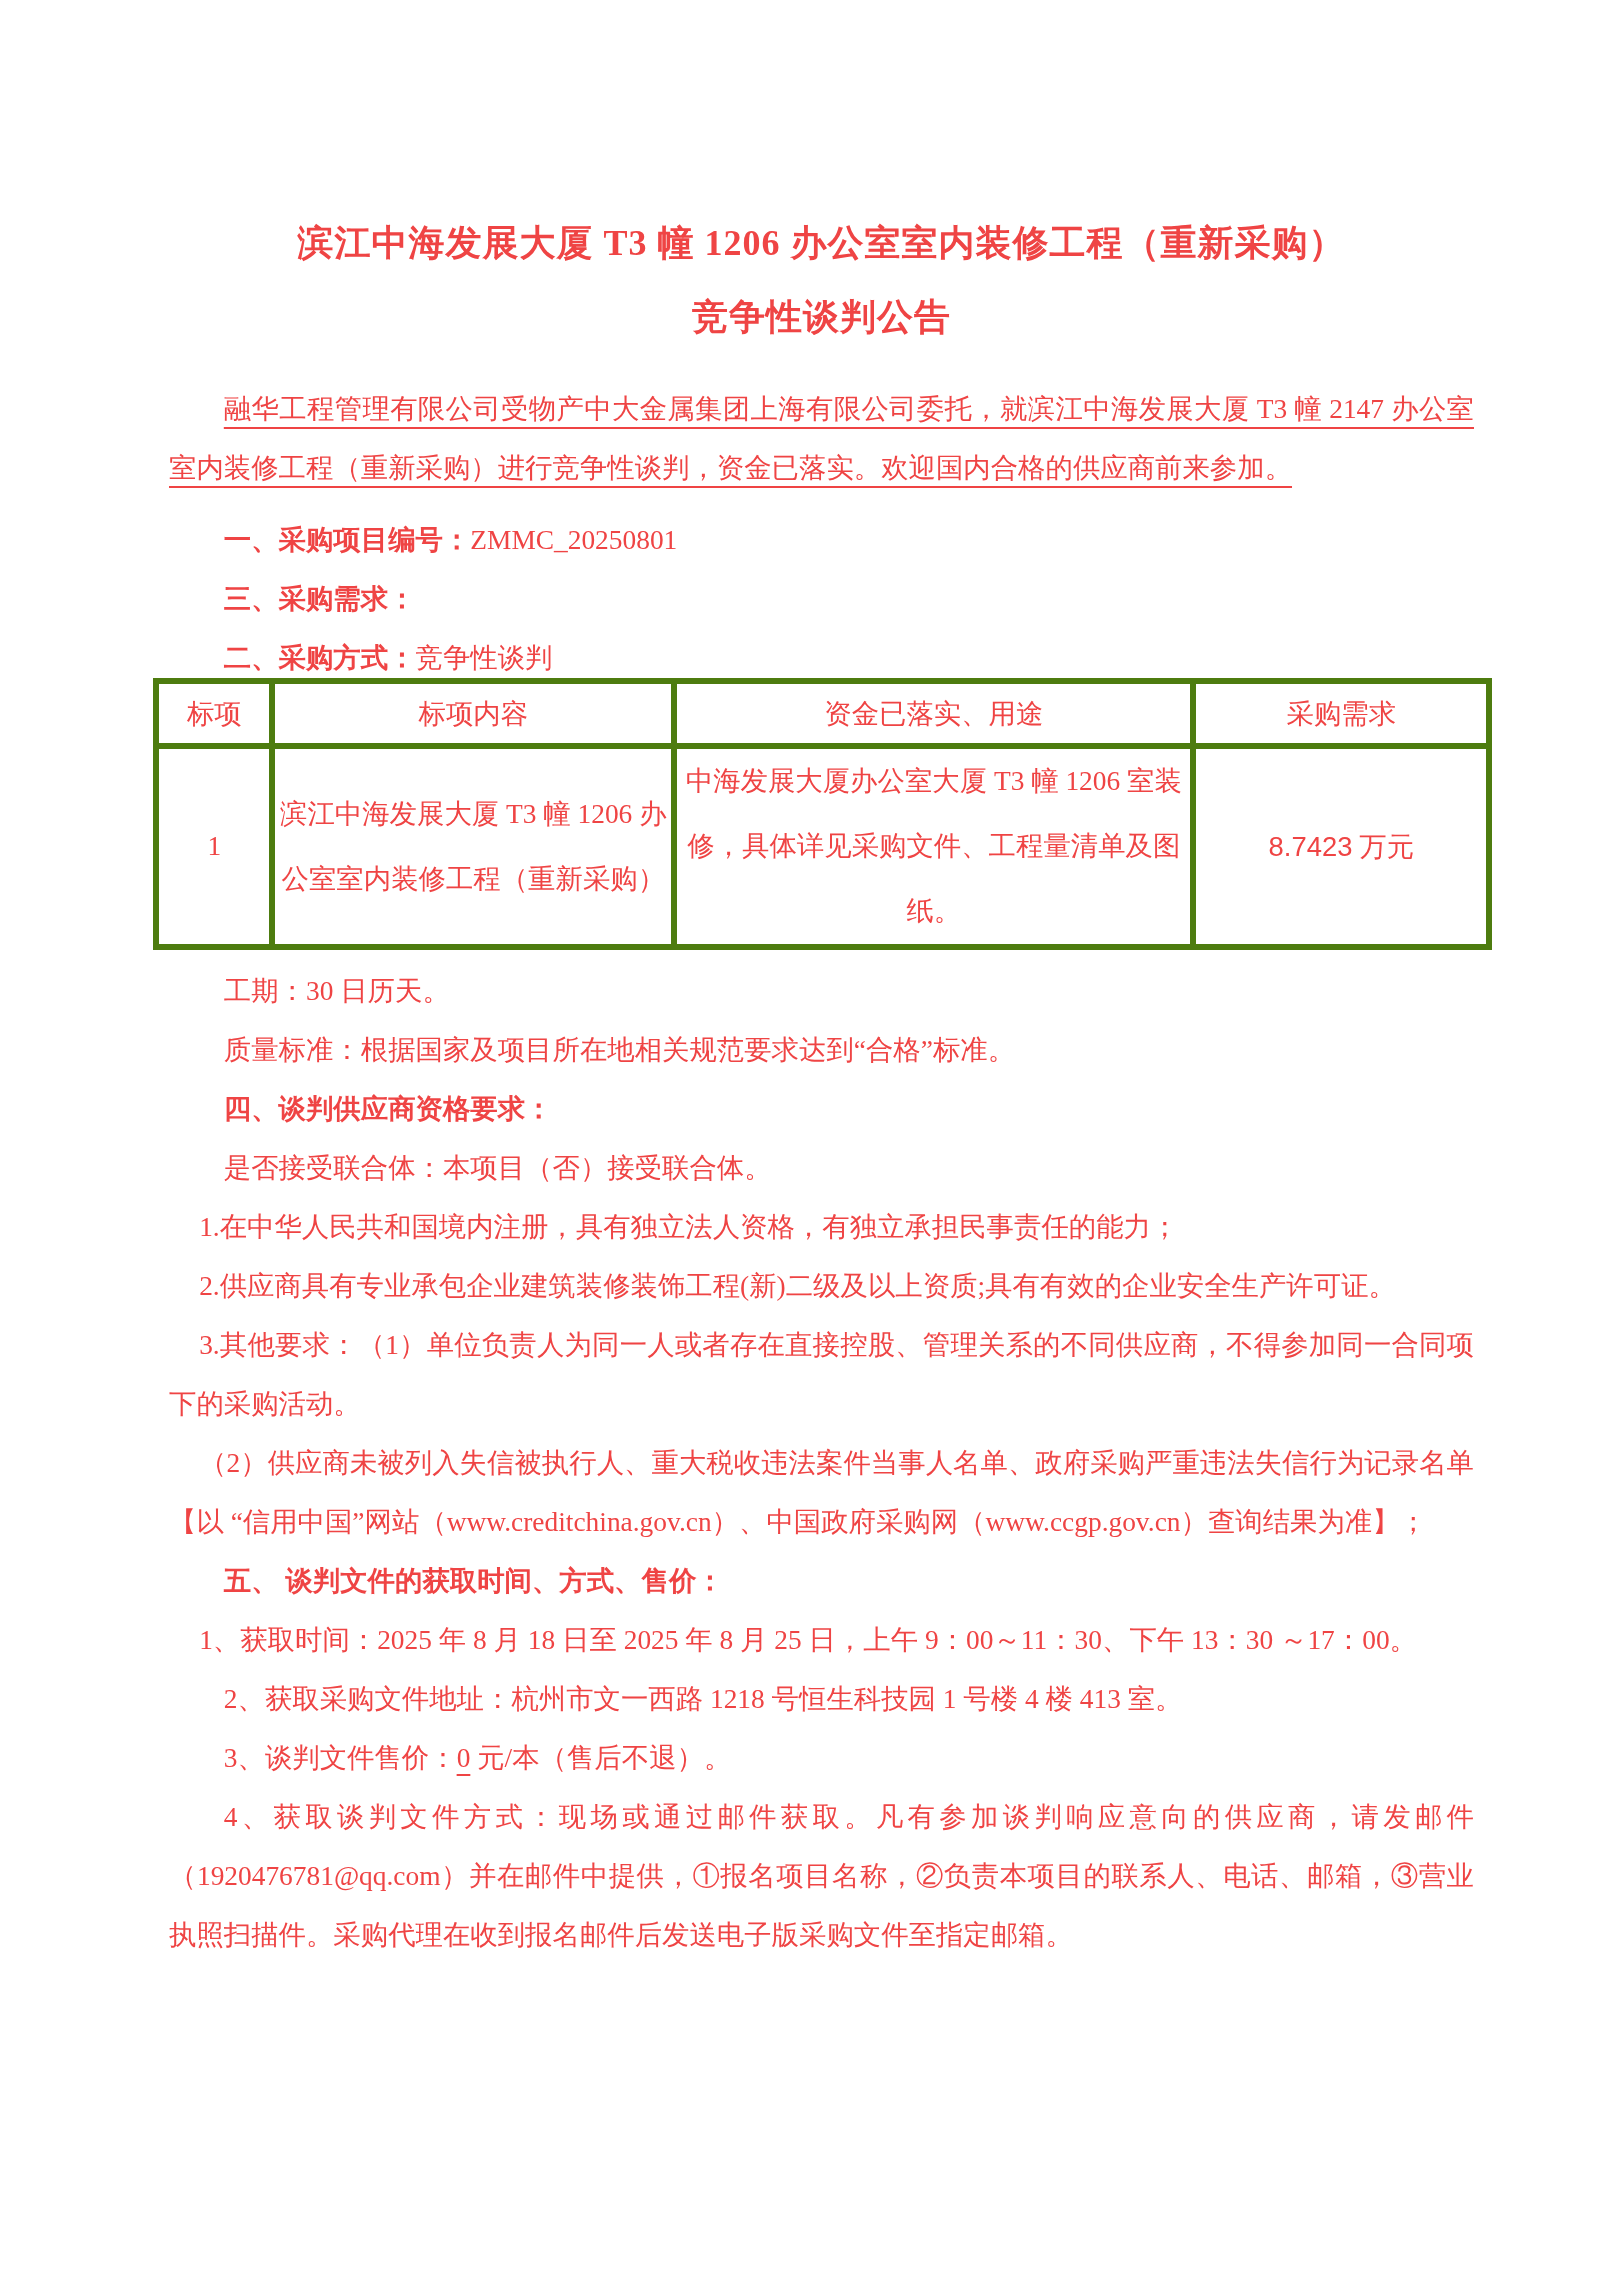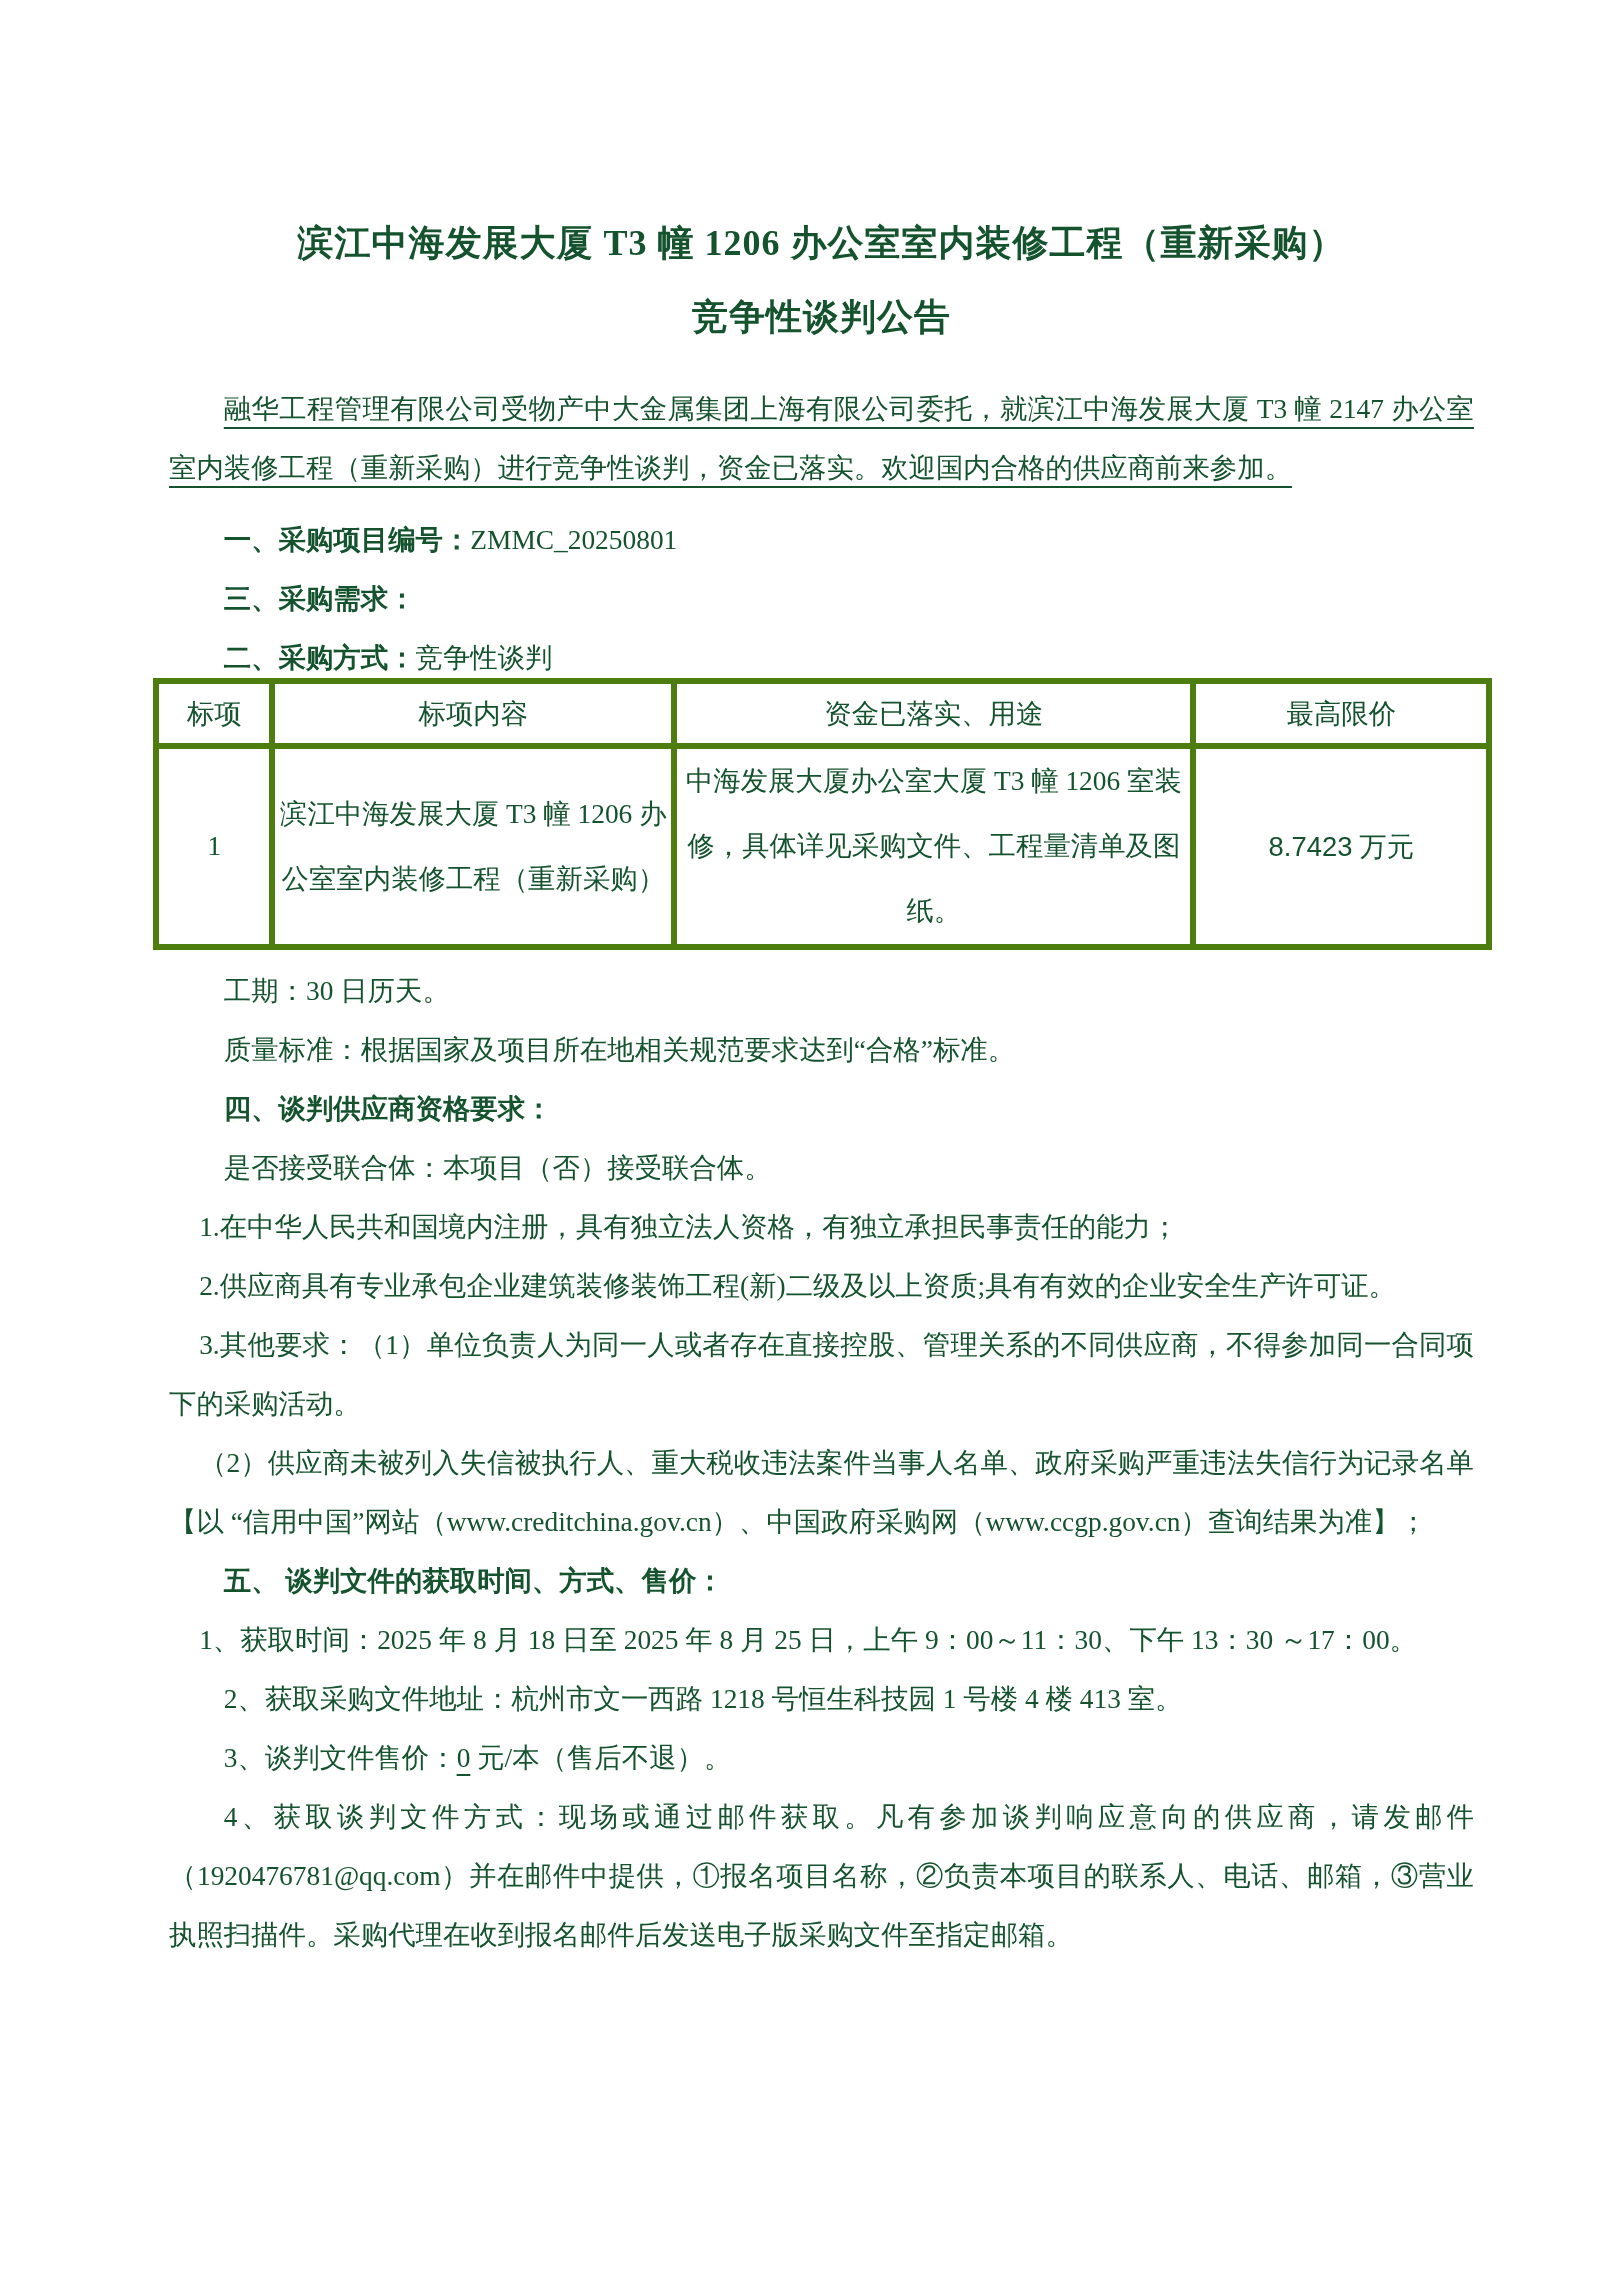--- a/index.html
+++ b/index.html
@@ -2,21 +2,21 @@
 <html><head>
 <meta charset="utf-8">
 <style>
   * { margin:0; padding:0; box-sizing:border-box; }
   html, body { background:#ffffff; }
   .page {
     position:relative;
     width:1621px;
     height:2293px;
     background:#ffffff;
-    color:#14532d;
+    color:#ef4444;
     font-family:"Liberation Serif","DejaVu Serif",serif;
     font-size:27.4px;
     padding:206px 147px 39px 169px;
     overflow:hidden;
   }
   .title {
     font-size:36px;
     font-weight:700;
     text-align:center;
     line-height:74px;
@@ -80,21 +80,21 @@
       <col style="width:116px">
       <col style="width:402px">
       <col style="width:519px">
       <col style="width:296px">
     </colgroup>
     <thead>
       <tr>
         <th>标项</th>
         <th>标项内容</th>
         <th>资金已落实、用途</th>
-        <th>最高限价</th>
+        <th>采购需求</th>
       </tr>
     </thead>
     <tbody>
       <tr>
         <td>1</td>
         <td>滨江中海发展大厦 T3 幢 1206 办公室室内装修工程（重新采购）</td>
         <td>中海发展大厦办公室大厦 T3 幢 1206 室装修，具体详见采购文件、工程量清单及图纸。</td>
         <td><span class="price-num">8.7423</span> <span>万元</span></td>
       </tr>
     </tbody>

